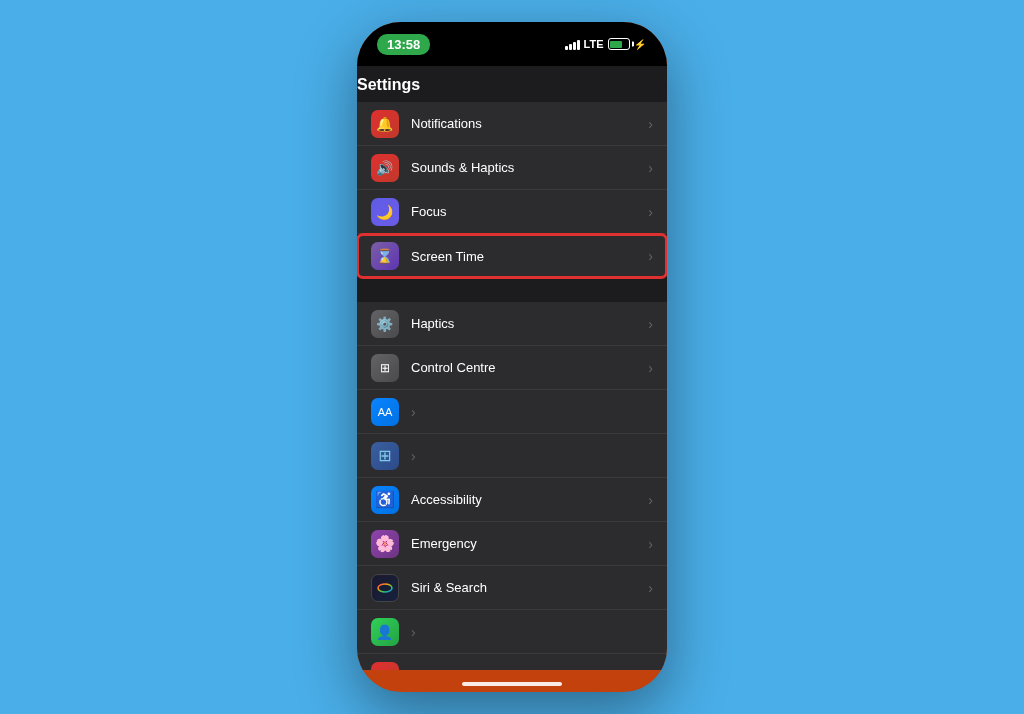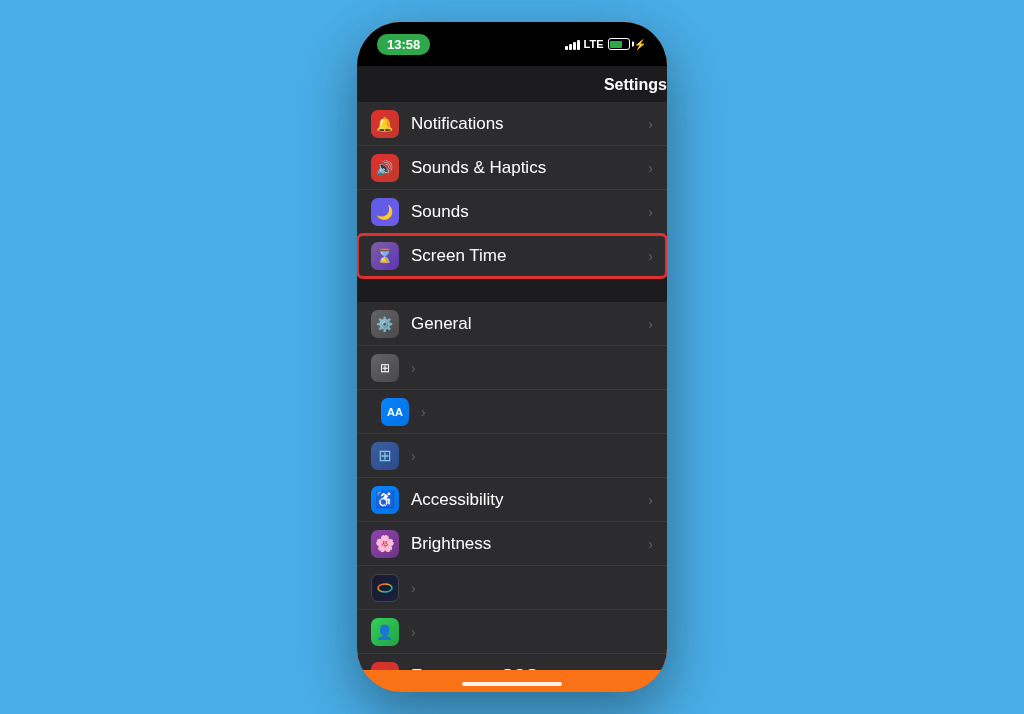--- a/index.html
+++ b/index.html
@@ -9,21 +9,21 @@
       background-color: #4aaee8;
       display: flex;
       justify-content: center;
       align-items: center;
       font-family: -apple-system, 'SF Pro Display', 'Helvetica Neue', sans-serif;
       overflow: hidden;
     }
     .phone-frame {
       width: 310px;
       height: 670px;
-      background-color: #f97316;
+      background-color: #c2410c;
       border-radius: 44px;
       overflow: hidden;
       position: relative;
       box-shadow: 0 20px 60px rgba(0,0,0,0.4);
     }
     .status-bar {
       height: 44px;
       background-color: #000;
       display: flex;
       align-items: center;
@@ -89,21 +89,21 @@
       width: 70%;
       border-radius: 1px;
     }
     .bolt-icon {
       color: #fff;
       font-size: 10px;
       margin-left: 1px;
     }
     .page-title {
       background-color: #1c1c1e;
-      text-align: right;
+      text-align: left;
       padding: 10px 0 8px;
       color: #fff;
       font-size: 16px;
       font-weight: 600;
     }
     .settings-list {
       background-color: #1c1c1e;
       overflow-y: auto;
       height: calc(670px - 44px - 38px - 20px);
     }
@@ -136,21 +136,21 @@
       border-radius: 7px;
       display: flex;
       align-items: center;
       justify-content: center;
       margin-right: 12px;
       flex-shrink: 0;
       font-size: 14px;
     }
     .item-label {
       color: #fff;
-      font-size: 17px;
+      font-size: 13px;
       flex: 1;
     }
     .chevron {
       color: #636366;
       font-size: 14px;
     }
     .home-indicator {
       position: absolute;
       bottom: 6px;
       left: 50%;
@@ -203,74 +203,76 @@
         <span class="item-label">Notifications</span>
         <span class="chevron">›</span>
       </div>
       <div class="settings-item">
         <div class="item-icon icon-red2">🔊</div>
         <span class="item-label">Sounds &amp; Haptics</span>
         <span class="chevron">›</span>
       </div>
       <div class="settings-item">
         <div class="item-icon icon-purple">🌙</div>
-        <span class="item-label">Sounds</span>
+        <span class="item-label">Focus</span>
         <span class="chevron">›</span>
       </div>
       <div class="settings-item highlighted">
         <div class="item-icon icon-purple2" style="background: linear-gradient(135deg, #7b5ea7, #5e35b1);">⌛</div>
         <span class="item-label">Screen Time</span>
         <span class="chevron">›</span>
       </div>
     </div>
 
     <div class="section-gap"></div>
 
     <div class="section">
       <div class="settings-item">
         <div class="item-icon icon-gray">⚙️</div>
-        <span class="item-label">General</span>
+        <span class="item-label">Haptics</span>
         <span class="chevron">›</span>
       </div>
       <div class="settings-item">
         <div class="item-icon icon-gray2" style="background: linear-gradient(135deg, #636366, #4a4a4c); font-size: 12px; color: #fff;">⊞</div>
-        <span class="chevron">›</span>
-      </div>
-      <div class="settings-item">
-        <div class="item-icon icon-blue" style="background: linear-gradient(135deg, #0a84ff, #0071e3); color: #fff; font-size: 11px; font-weight: 700; margin-left: 10px;">AA</div>
+        <span class="item-label">Control Centre</span>
+        <span class="chevron">›</span>
+      </div>
+      <div class="settings-item">
+        <div class="item-icon icon-blue" style="background: linear-gradient(135deg, #0a84ff, #0071e3); color: #fff; font-size: 11px; font-weight: 400;">AA</div>
         <span class="chevron">›</span>
       </div>
       <div class="settings-item">
         <div class="item-icon" style="background: linear-gradient(135deg, #3a5fa0, #2c4a8a); color: #7ec8e3; font-size: 16px;">⊞</div>
         <span class="chevron">›</span>
       </div>
       <div class="settings-item">
         <div class="item-icon" style="background: linear-gradient(135deg, #0a84ff, #0071e3); color: #fff; font-size: 16px;">♿</div>
         <span class="item-label">Accessibility</span>
         <span class="chevron">›</span>
       </div>
       <div class="settings-item">
         <div class="item-icon" style="background: linear-gradient(135deg, #8e44ad, #6c3483); color: #fff; font-size: 16px;">🌸</div>
-        <span class="item-label">Brightness</span>
+        <span class="item-label">Emergency</span>
         <span class="chevron">›</span>
       </div>
       <div class="settings-item">
         <div class="item-icon" style="background: linear-gradient(135deg, #1a1a2e, #16213e); border: 1px solid #444; overflow: hidden;">
           <svg width="18" height="18" viewBox="0 0 18 18">
             <defs>
               <linearGradient id="siriGrad" x1="0%" y1="0%" x2="100%" y2="100%">
                 <stop offset="0%" style="stop-color:#ff375f"></stop>
                 <stop offset="33%" style="stop-color:#ff9f0a"></stop>
                 <stop offset="66%" style="stop-color:#30d158"></stop>
                 <stop offset="100%" style="stop-color:#0a84ff"></stop>
               </linearGradient>
             </defs>
             <ellipse cx="9" cy="9" rx="7" ry="4" fill="none" stroke="url(#siriGrad)" stroke-width="1.5"></ellipse>
           </svg>
         </div>
+        <span class="item-label">Siri &amp; Search</span>
         <span class="chevron">›</span>
       </div>
       <div class="settings-item">
         <div class="item-icon" style="background: linear-gradient(135deg, #30d158, #25a244); color: #fff; font-size: 14px;">👤</div>
         <span class="chevron">›</span>
       </div>
       <div class="settings-item">
         <div class="item-icon" style="background: linear-gradient(135deg, #e03030, #c0392b); color: #fff; font-size: 9px; font-weight: 800; letter-spacing: 0px;">SOS</div>
         <span class="item-label">Emergency SOS</span>
         <span class="chevron">›</span>

